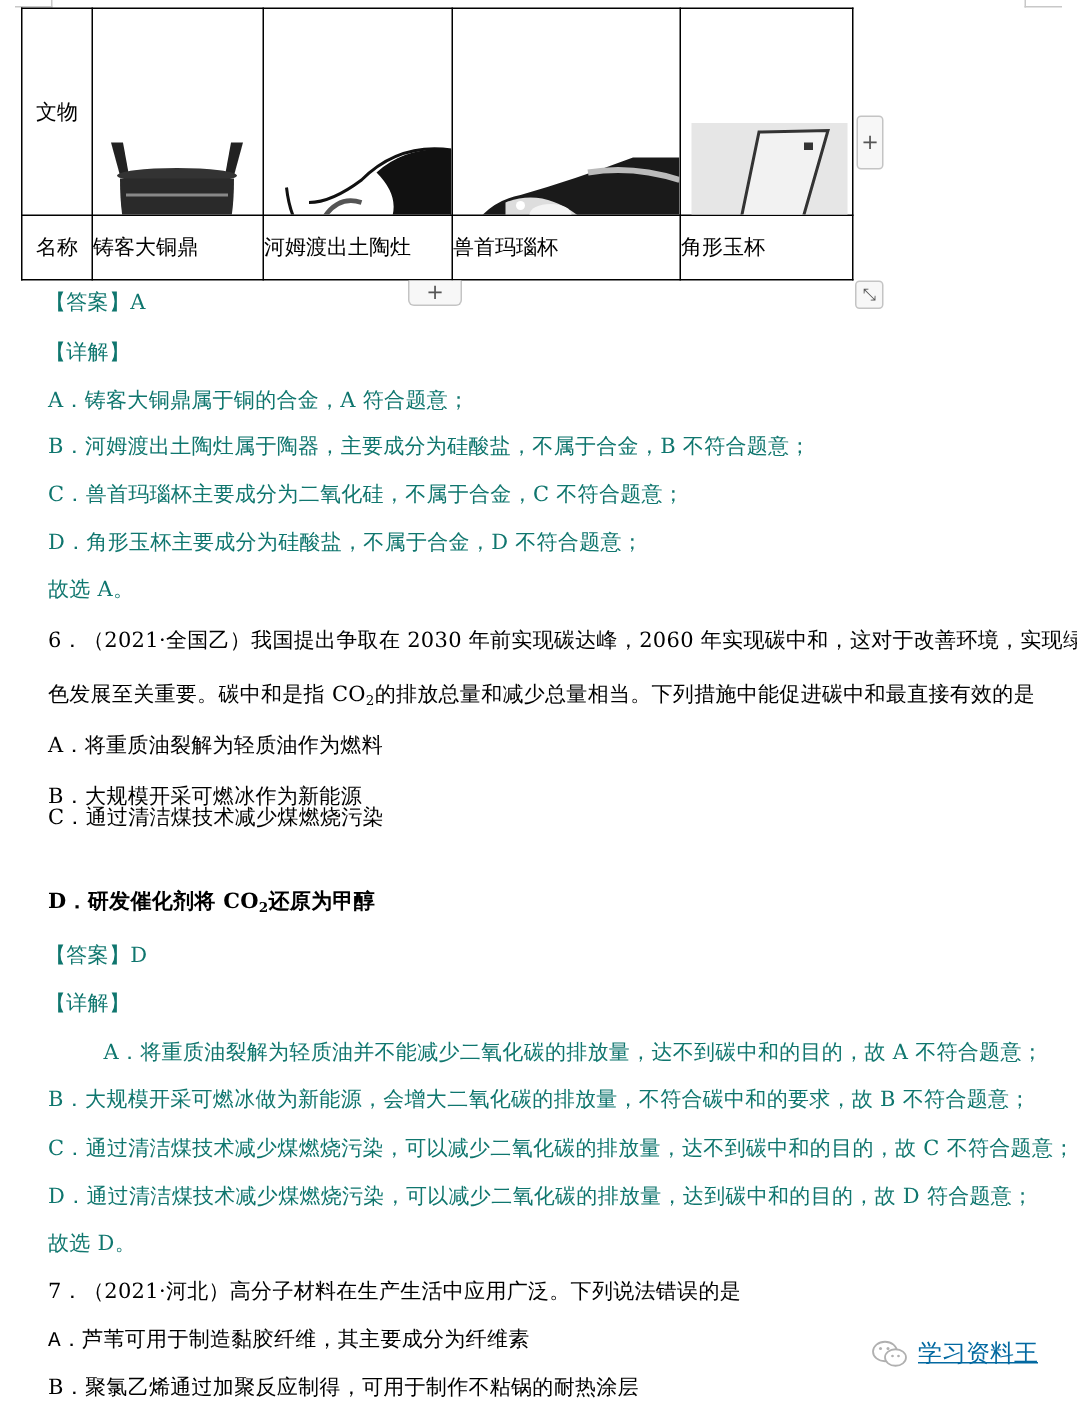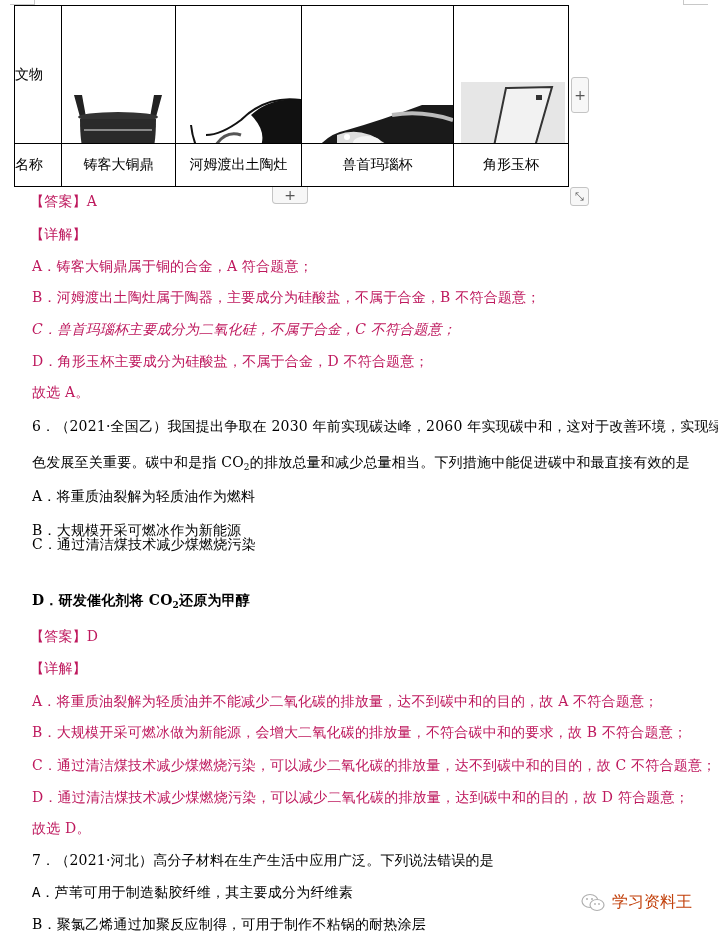--- a/index.html
+++ b/index.html
@@ -5,33 +5,33 @@
   html, body { margin:0; padding:0; background:#ffffff; }
   body { width:718px; height:935px; position:relative; overflow:hidden;
          font-family:"DejaVu Serif","Liberation Serif",serif; color:#000; }
   .corner-mark { position:absolute; left:10px; top:0; width:24px; height:4px;
                  border-right:1px solid #c8c8c8; border-bottom:1px solid #c8c8c8; }
   .corner-mark-r { position:absolute; left:683px; top:0; width:24px; height:4px;
                  border-left:1px solid #c8c8c8; border-bottom:1px solid #c8c8c8; }
   table.relics { position:absolute; left:14px; top:5px; border-collapse:collapse; }
   table.relics td { border:1.5px solid #000; padding:0; font-family:"DejaVu Sans","Liberation Sans",sans-serif;
                     font-size:14px; vertical-align:middle; }
-  td.hdr { width:46px; }
-  td.name-cell { height:42px; padding-left:7px;text-align:center; }
+  td.hdr { width:46px; text-align:center; }
+  td.name-cell { height:42px; padding-left:7px; }
   td.img-cell { height:137px; position:relative; overflow:hidden; }
   .c1 { width:113px; } .c2 { width:125px; } .c3 { width:151px;margin-left:25px; } .c4 { width:114px; }
   .img { position:absolute; }
   .tbtn { position:absolute; background:#f7f7f7; border:1px solid #c4c4c4; border-radius:3px;
           color:#555; font-family:"DejaVu Sans",sans-serif; font-size:14px; text-align:center;
           line-height:18px; }
   .line { position:absolute; left:32px; font-size:14px; white-space:nowrap; letter-spacing:0.2px; }
-  .red { color:#be185d; }
+  .red { color:#0f766e; }
   .sub { font-size:9px; vertical-align:-3px; }
-  .watermark { position:absolute; left:580px; top:892px; color:#c2410c; font-family:"DejaVu Sans",sans-serif;
-               font-size:16px; display:flex; align-items:center; gap:6px; }
+  .watermark { position:absolute; left:580px; top:892px; color:#0369a1; font-family:"DejaVu Sans",sans-serif;
+               font-size:16px; display:flex; align-items:center; gap:6px;text-decoration:underline; }
 </style>
 </head>
 <body>
 
 <div class="corner-mark"></div>
 <div class="corner-mark-r"></div>
 
 <table class="relics">
   <tbody>
       <tr>
@@ -87,34 +87,34 @@
   </table>
 
 <div class="tbtn" style="left:571px;top:77px;width:16px;height:34px;line-height:34px;">+</div>
 <div class="tbtn" style="left:272px;top:187px;width:34px;height:16px;line-height:16px;border-top:none;border-radius:0 0 4px 4px;">+</div>
 <div class="tbtn" style="left:570px;top:187px;width:17px;height:17px;font-size:11px;line-height:17px;">⤡</div>
 
 <div class="line red" style="top:193px;left:30px;">【答案】A</div>
 <div class="line red" style="top:226px;left:30px;">【详解】</div>
 <div class="line red" style="top:258px;">A．铸客大铜鼎属于铜的合金，A 符合题意；</div>
 <div class="line red" style="top:289px;">B．河姆渡出土陶灶属于陶器，主要成分为硅酸盐，不属于合金，B 不符合题意；</div>
-<div class="line red" style="top:321px;font-style:italic;">C．兽首玛瑙杯主要成分为二氧化硅，不属于合金，C 不符合题意；</div>
+<div class="line red" style="top:321px;">C．兽首玛瑙杯主要成分为二氧化硅，不属于合金，C 不符合题意；</div>
 <div class="line red" style="top:353px;">D．角形玉杯主要成分为硅酸盐，不属于合金，D 不符合题意；</div>
 <div class="line red" style="top:384px;">故选 A。</div>
 
 <div class="line" style="top:418px;">6．（2021·全国乙）我国提出争取在 2030 年前实现碳达峰，2060 年实现碳中和，这对于改善环境，实现绿</div>
 <div class="line" style="top:454px;"><span>色发展至关重要。碳中和是指 CO</span><span class="sub">2</span><span>的排放总量和减少总量相当。下列措施中能促进碳中和最直接有效的是</span></div>
 <div class="line" style="top:488px;">A．将重质油裂解为轻质油作为燃料</div>
 <div class="line" style="top:522px;text-align:center;">B．大规模开采可燃冰作为新能源</div>
 <div class="line" style="top:536px;">C．通过清洁煤技术减少煤燃烧污染</div>
 <div class="line" style="top:592px;font-weight:bold;"><span>D．研发催化剂将 CO</span><span class="sub">2</span><span>还原为甲醇</span></div>
 
 <div class="line red" style="top:628px;left:30px;">【答案】D</div>
 <div class="line red" style="top:660px;left:30px;">【详解】</div>
-<div class="line red" style="top:693px;">A．将重质油裂解为轻质油并不能减少二氧化碳的排放量，达不到碳中和的目的，故 A 不符合题意；</div>
+<div class="line red" style="top:693px;margin-left:37px;">A．将重质油裂解为轻质油并不能减少二氧化碳的排放量，达不到碳中和的目的，故 A 不符合题意；</div>
 <div class="line red" style="top:724px;">B．大规模开采可燃冰做为新能源，会增大二氧化碳的排放量，不符合碳中和的要求，故 B 不符合题意；</div>
 <div class="line red" style="top:757px;">C．通过清洁煤技术减少煤燃烧污染，可以减少二氧化碳的排放量，达不到碳中和的目的，故 C 不符合题意；</div>
 <div class="line red" style="top:789px;">D．通过清洁煤技术减少煤燃烧污染，可以减少二氧化碳的排放量，达到碳中和的目的，故 D 符合题意；</div>
 <div class="line red" style="top:820px;">故选 D。</div>
 
 <div class="line" style="top:852px;">7．（2021·河北）高分子材料在生产生活中应用广泛。下列说法错误的是</div>
 <div class="line" style="top:884px;font-family:Liberation Mono, monospace;">A．芦苇可用于制造黏胶纤维，其主要成分为纤维素</div>
 <div class="line" style="top:916px;">B．聚氯乙烯通过加聚反应制得，可用于制作不粘锅的耐热涂层</div>
 
 <div class="watermark">

